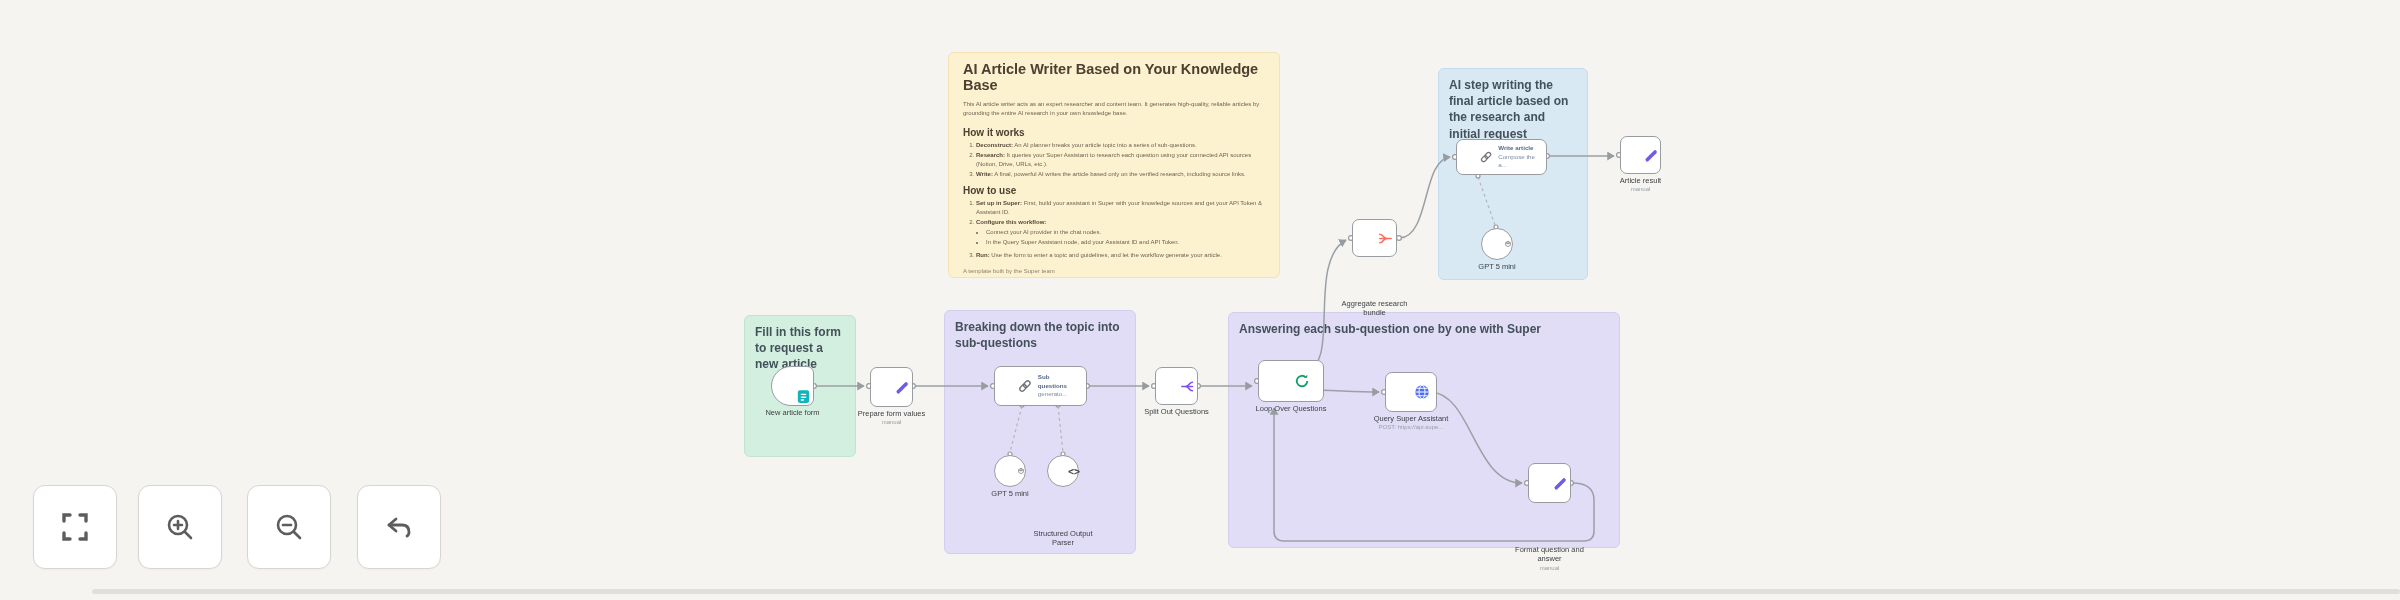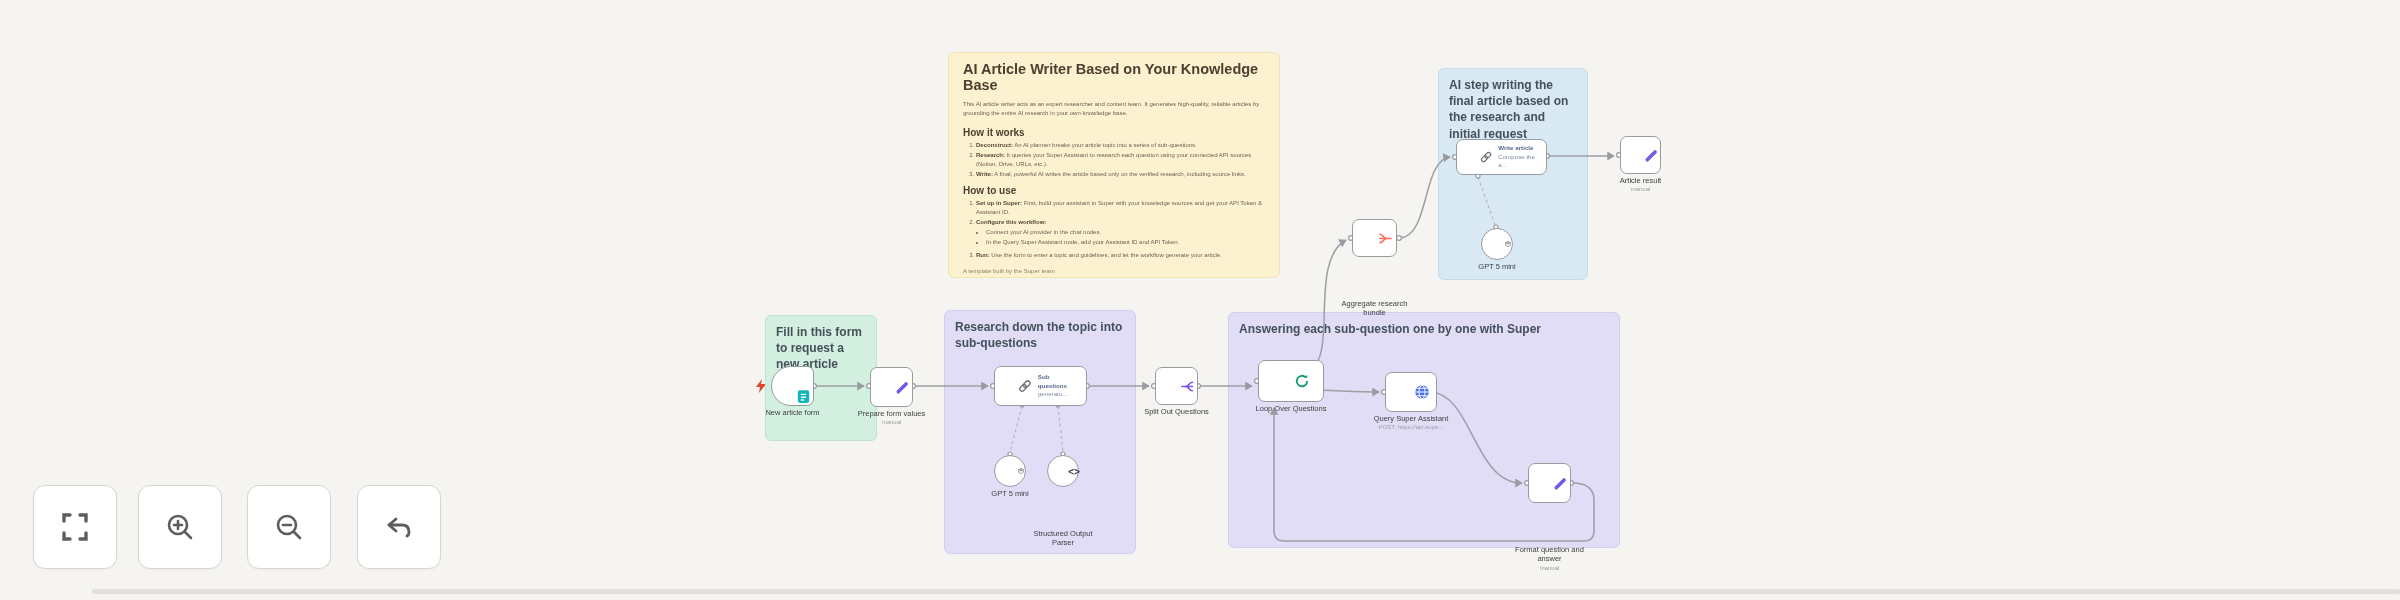--- a/index.html
+++ b/index.html
@@ -91,26 +91,26 @@
     </li>
     <li><b>Run:</b><span> Use the form to enter a topic and guidelines, and let the workflow generate your article.</span></li>
   </ol>
   <div class="footer">A template built by the Super team</div>
 </div>
 
 <div class="note note-blue" style="left:1438px;top:68px;width:150px;height:212px;">
   <div class="note-title">AI step writing the final article based on the research and initial request</div>
 </div>
 
-<div class="note note-green" style="left:765px;top:315px;width:112px;height:126px;">
+<div class="note note-green" style="left:744px;top:315px;width:112px;height:142px;">
   <div class="note-title">Fill in this form to request a new article</div>
 </div>
 
 <div class="note note-purple" style="left:944px;top:310px;width:192px;height:244px;">
-  <div class="note-title">Research down the topic into sub-questions</div>
+  <div class="note-title">Breaking down the topic into sub-questions</div>
 </div>
 
 <div class="note note-purple" style="left:1228px;top:312px;width:392px;height:236px;">
   <div class="note-title">Answering each sub-question one by one with Super</div>
 </div>
 
 <svg class="edges" width="2400" height="600">
   <defs>
     <marker id="arr" markerWidth="6" markerHeight="6" refX="4.5" refY="3" orient="auto">
       <path d="M0,0 L5,3 L0,6 Z" fill="#989ca1"></path>

